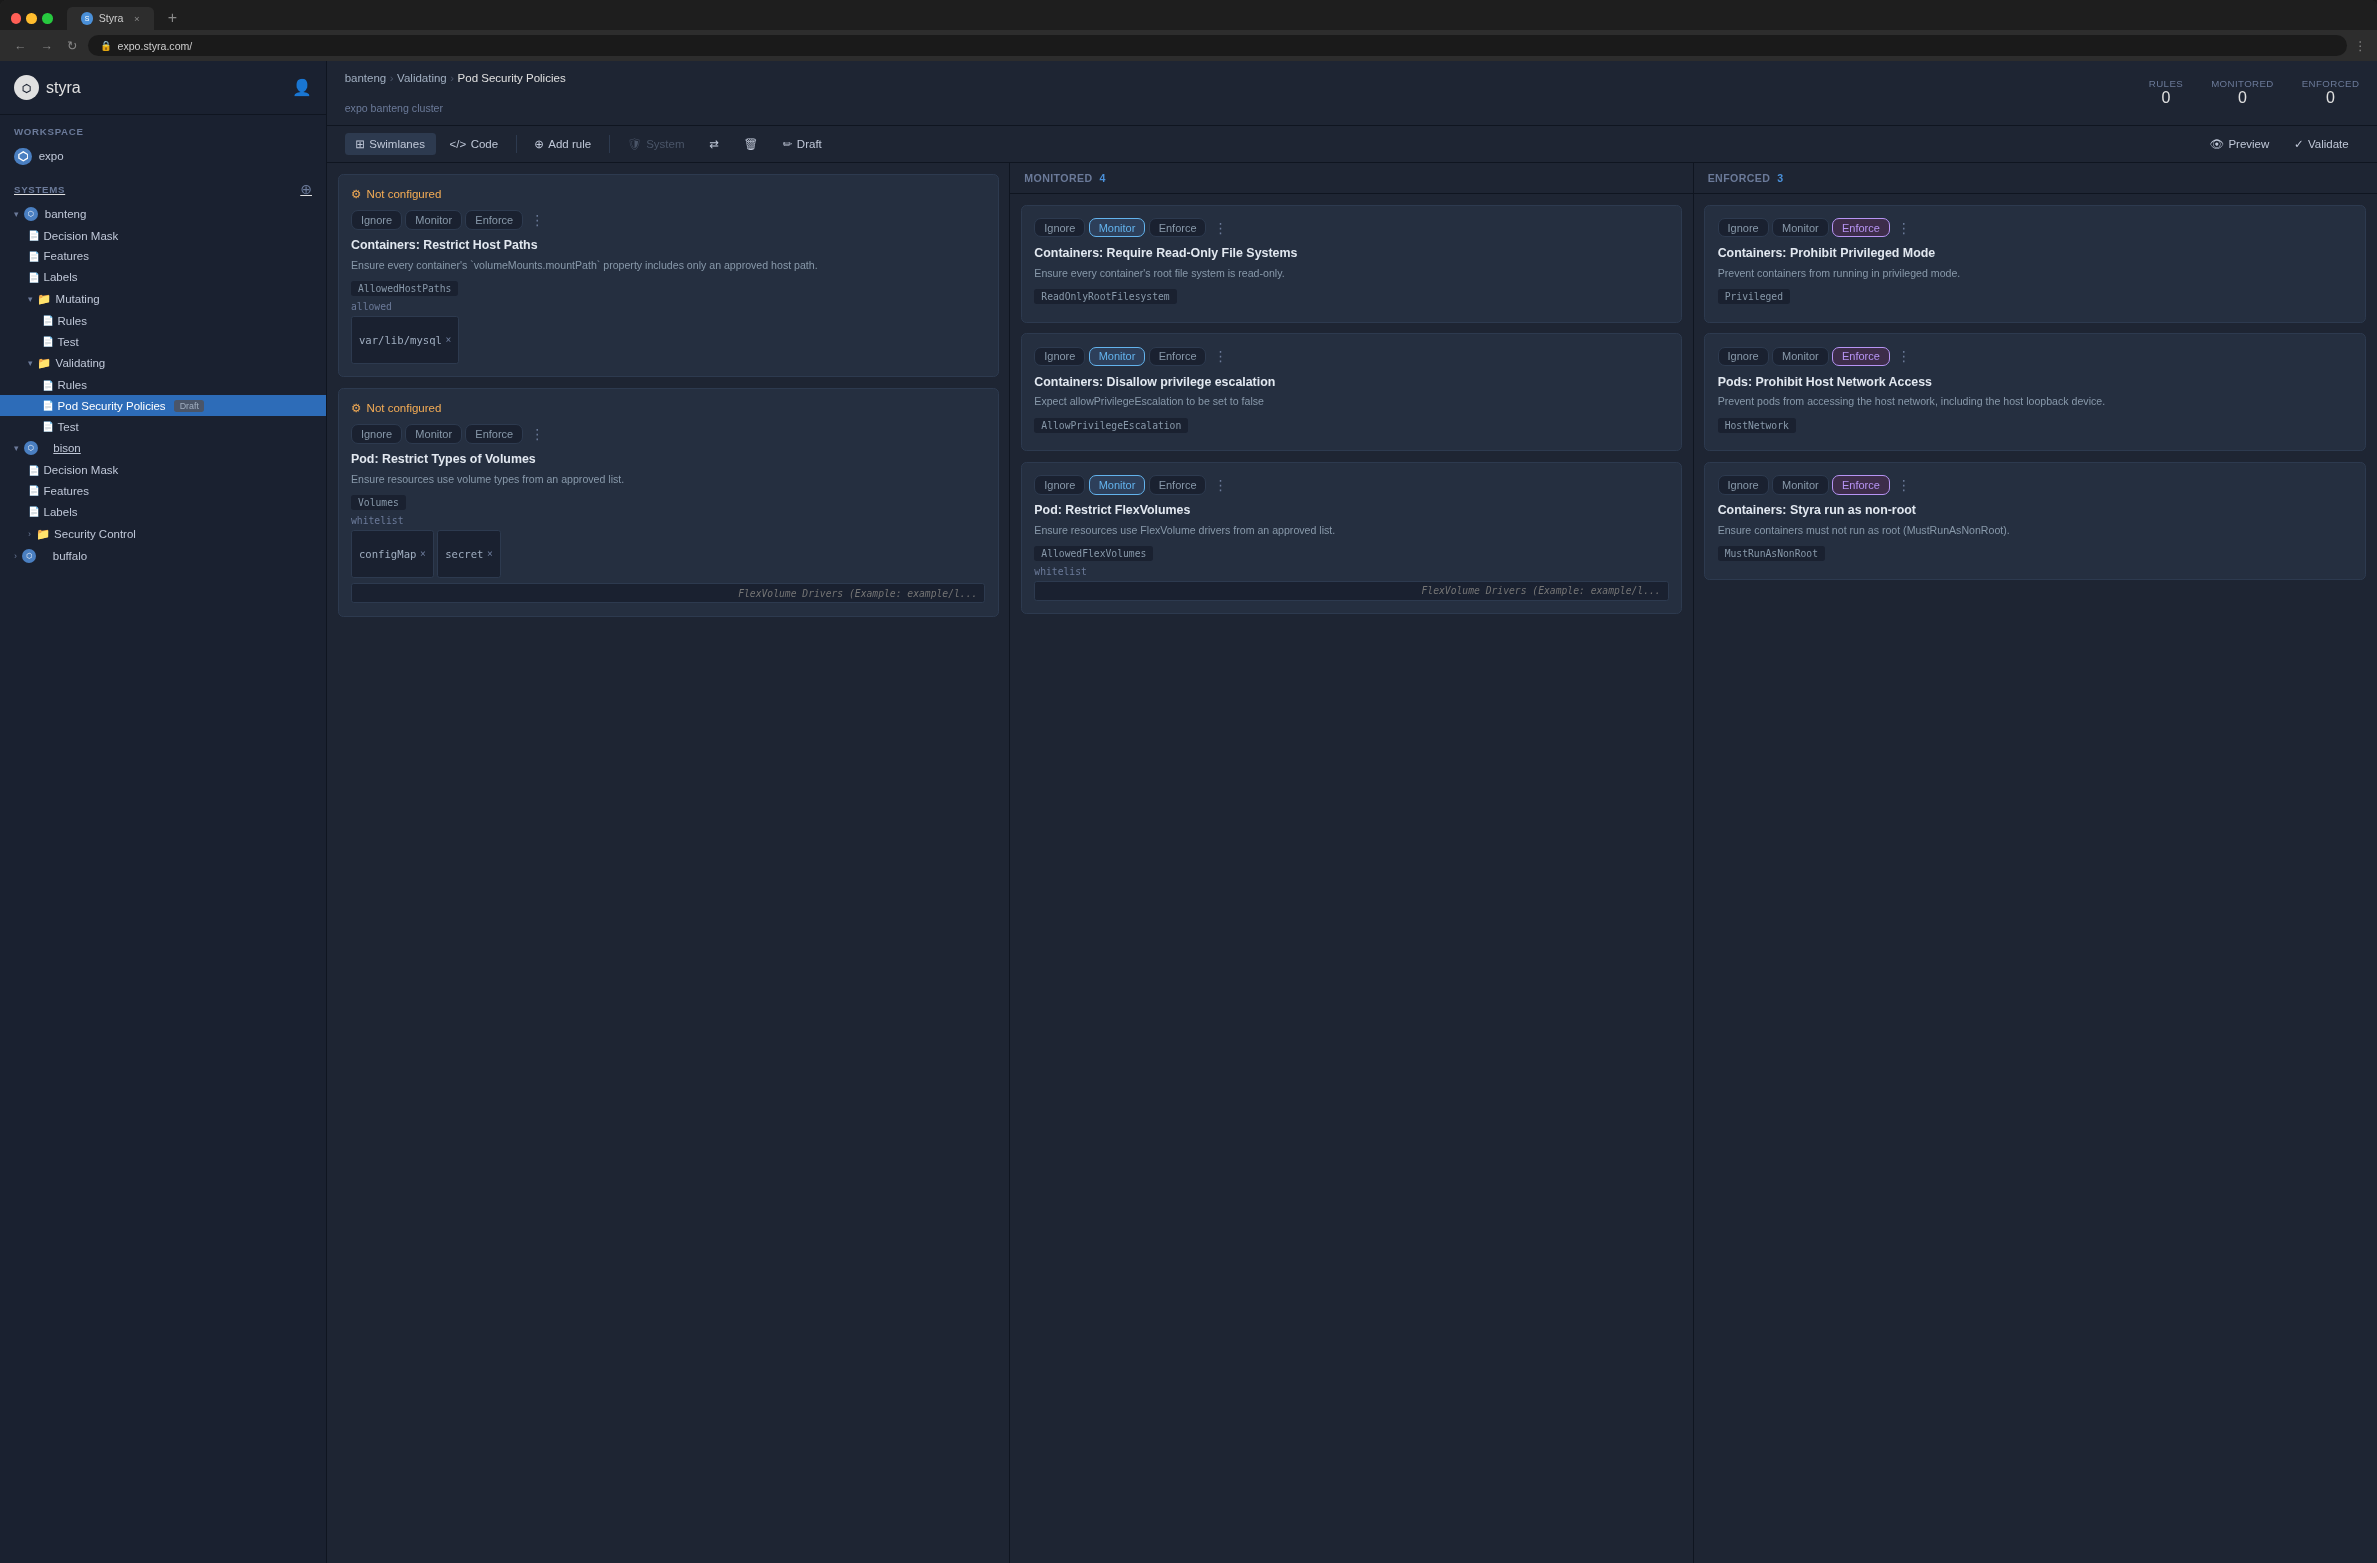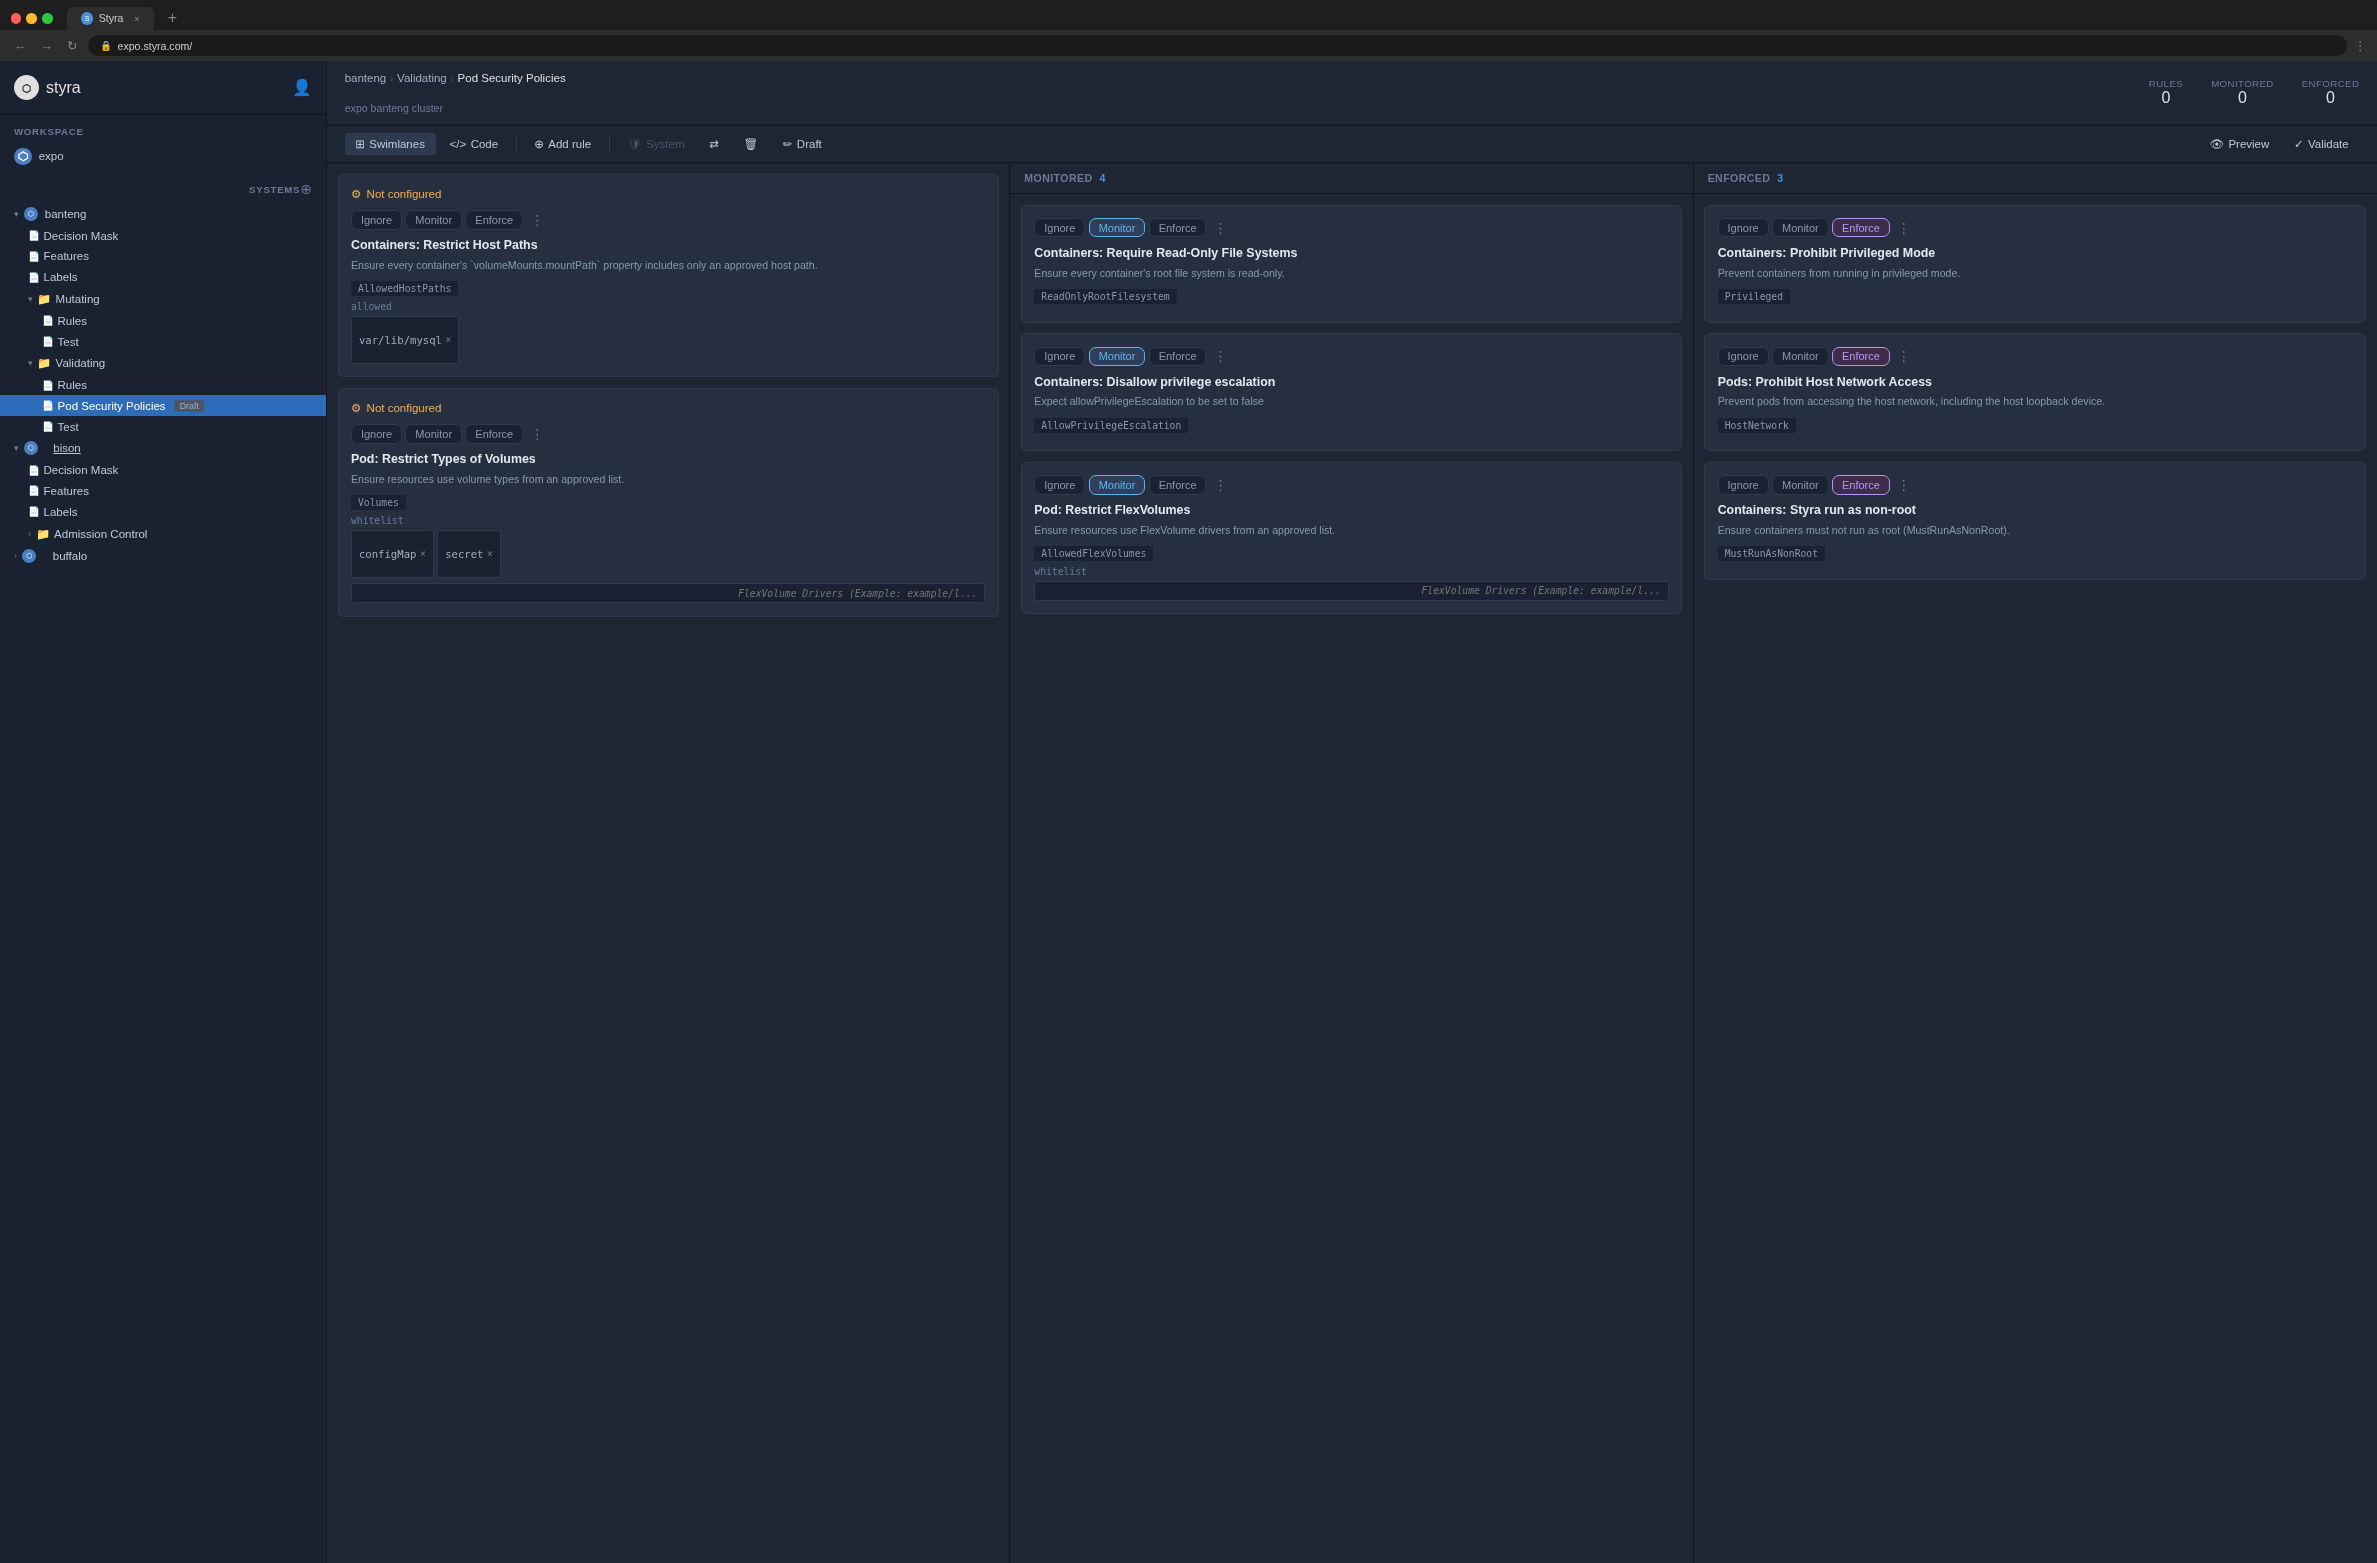--- a/index.html
+++ b/index.html
@@ -162,22 +162,23 @@
     .indent-2 { padding-left: 42px; }
     .draft-badge {
       background: #4a5568;
       color: #a0aec0;
       font-size: 8.9px;
       padding: 0.9px 5.3px;
       border-radius: 2.7px;
       margin-left: 5.3px;
     }
     .systems-header {
-      display: flex; align-items: center; justify-content: flex-end;
+      display: flex; align-items: center; justify-content: space-between;
       padding: 10.6px 14px 5.3px;
+      text-decoration: underline;
     }
     .systems-label { color: #6b7a99; font-size: 9.7px; font-weight: 600; letter-spacing: 0.7px; text-transform: uppercase; }
     .add-btn { color: #6b7a99; font-size: 14px; cursor: pointer; }
 
     
     .main-content {
       flex: 1;
       display: flex;
       flex-direction: column;
       overflow: hidden;
@@ -472,21 +473,21 @@
       <span class="doc-icon">📄</span>
       <span>Features</span>
     </div>
     <div class="tree-item indent-1">
       <span class="doc-icon">📄</span>
       <span>Labels</span>
     </div>
     <div class="tree-item indent-1 folder">
       <span class="chevron">›</span>
       <span class="folder-icon">📁</span>
-      <span>Admission Control</span>
+      <span>Security Control</span>
     </div>
 
     <div class="tree-item">
       <span class="chevron">›</span>
       <span class="system-icon">⬡</span>
       <span style="margin-left:13px;">buffalo</span>
     </div>
   </div>
 
   <div class="main-content">

